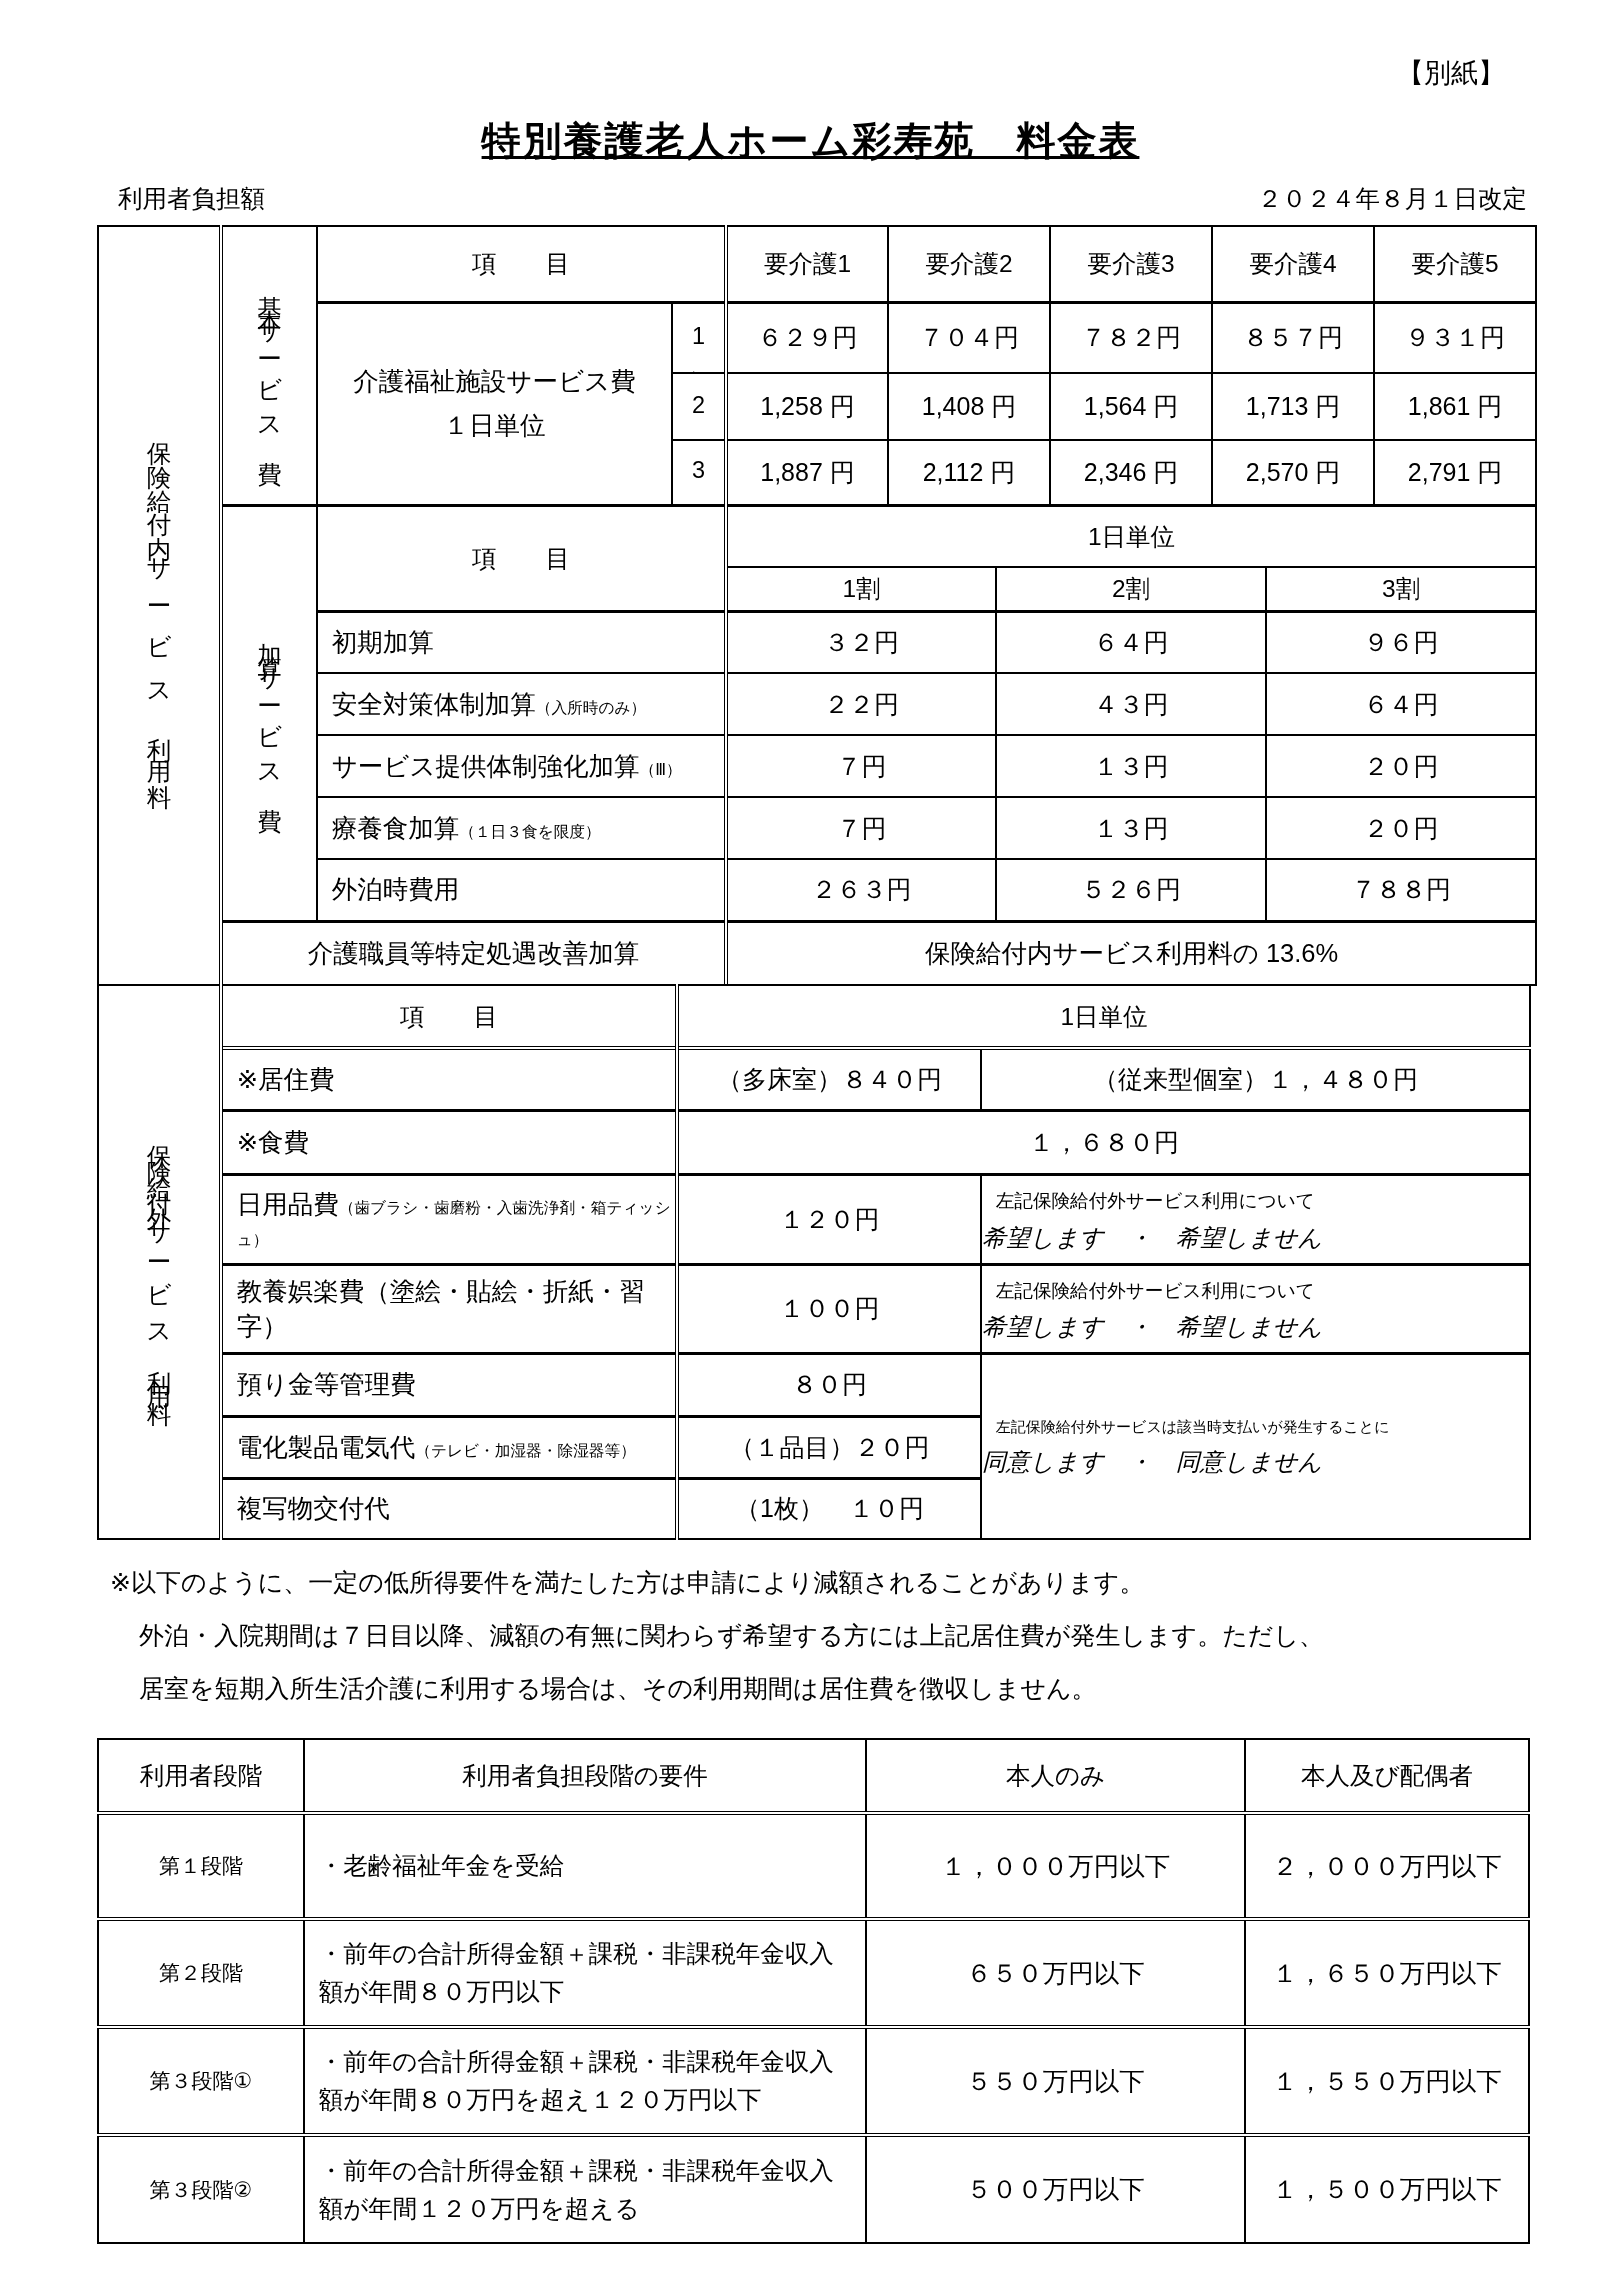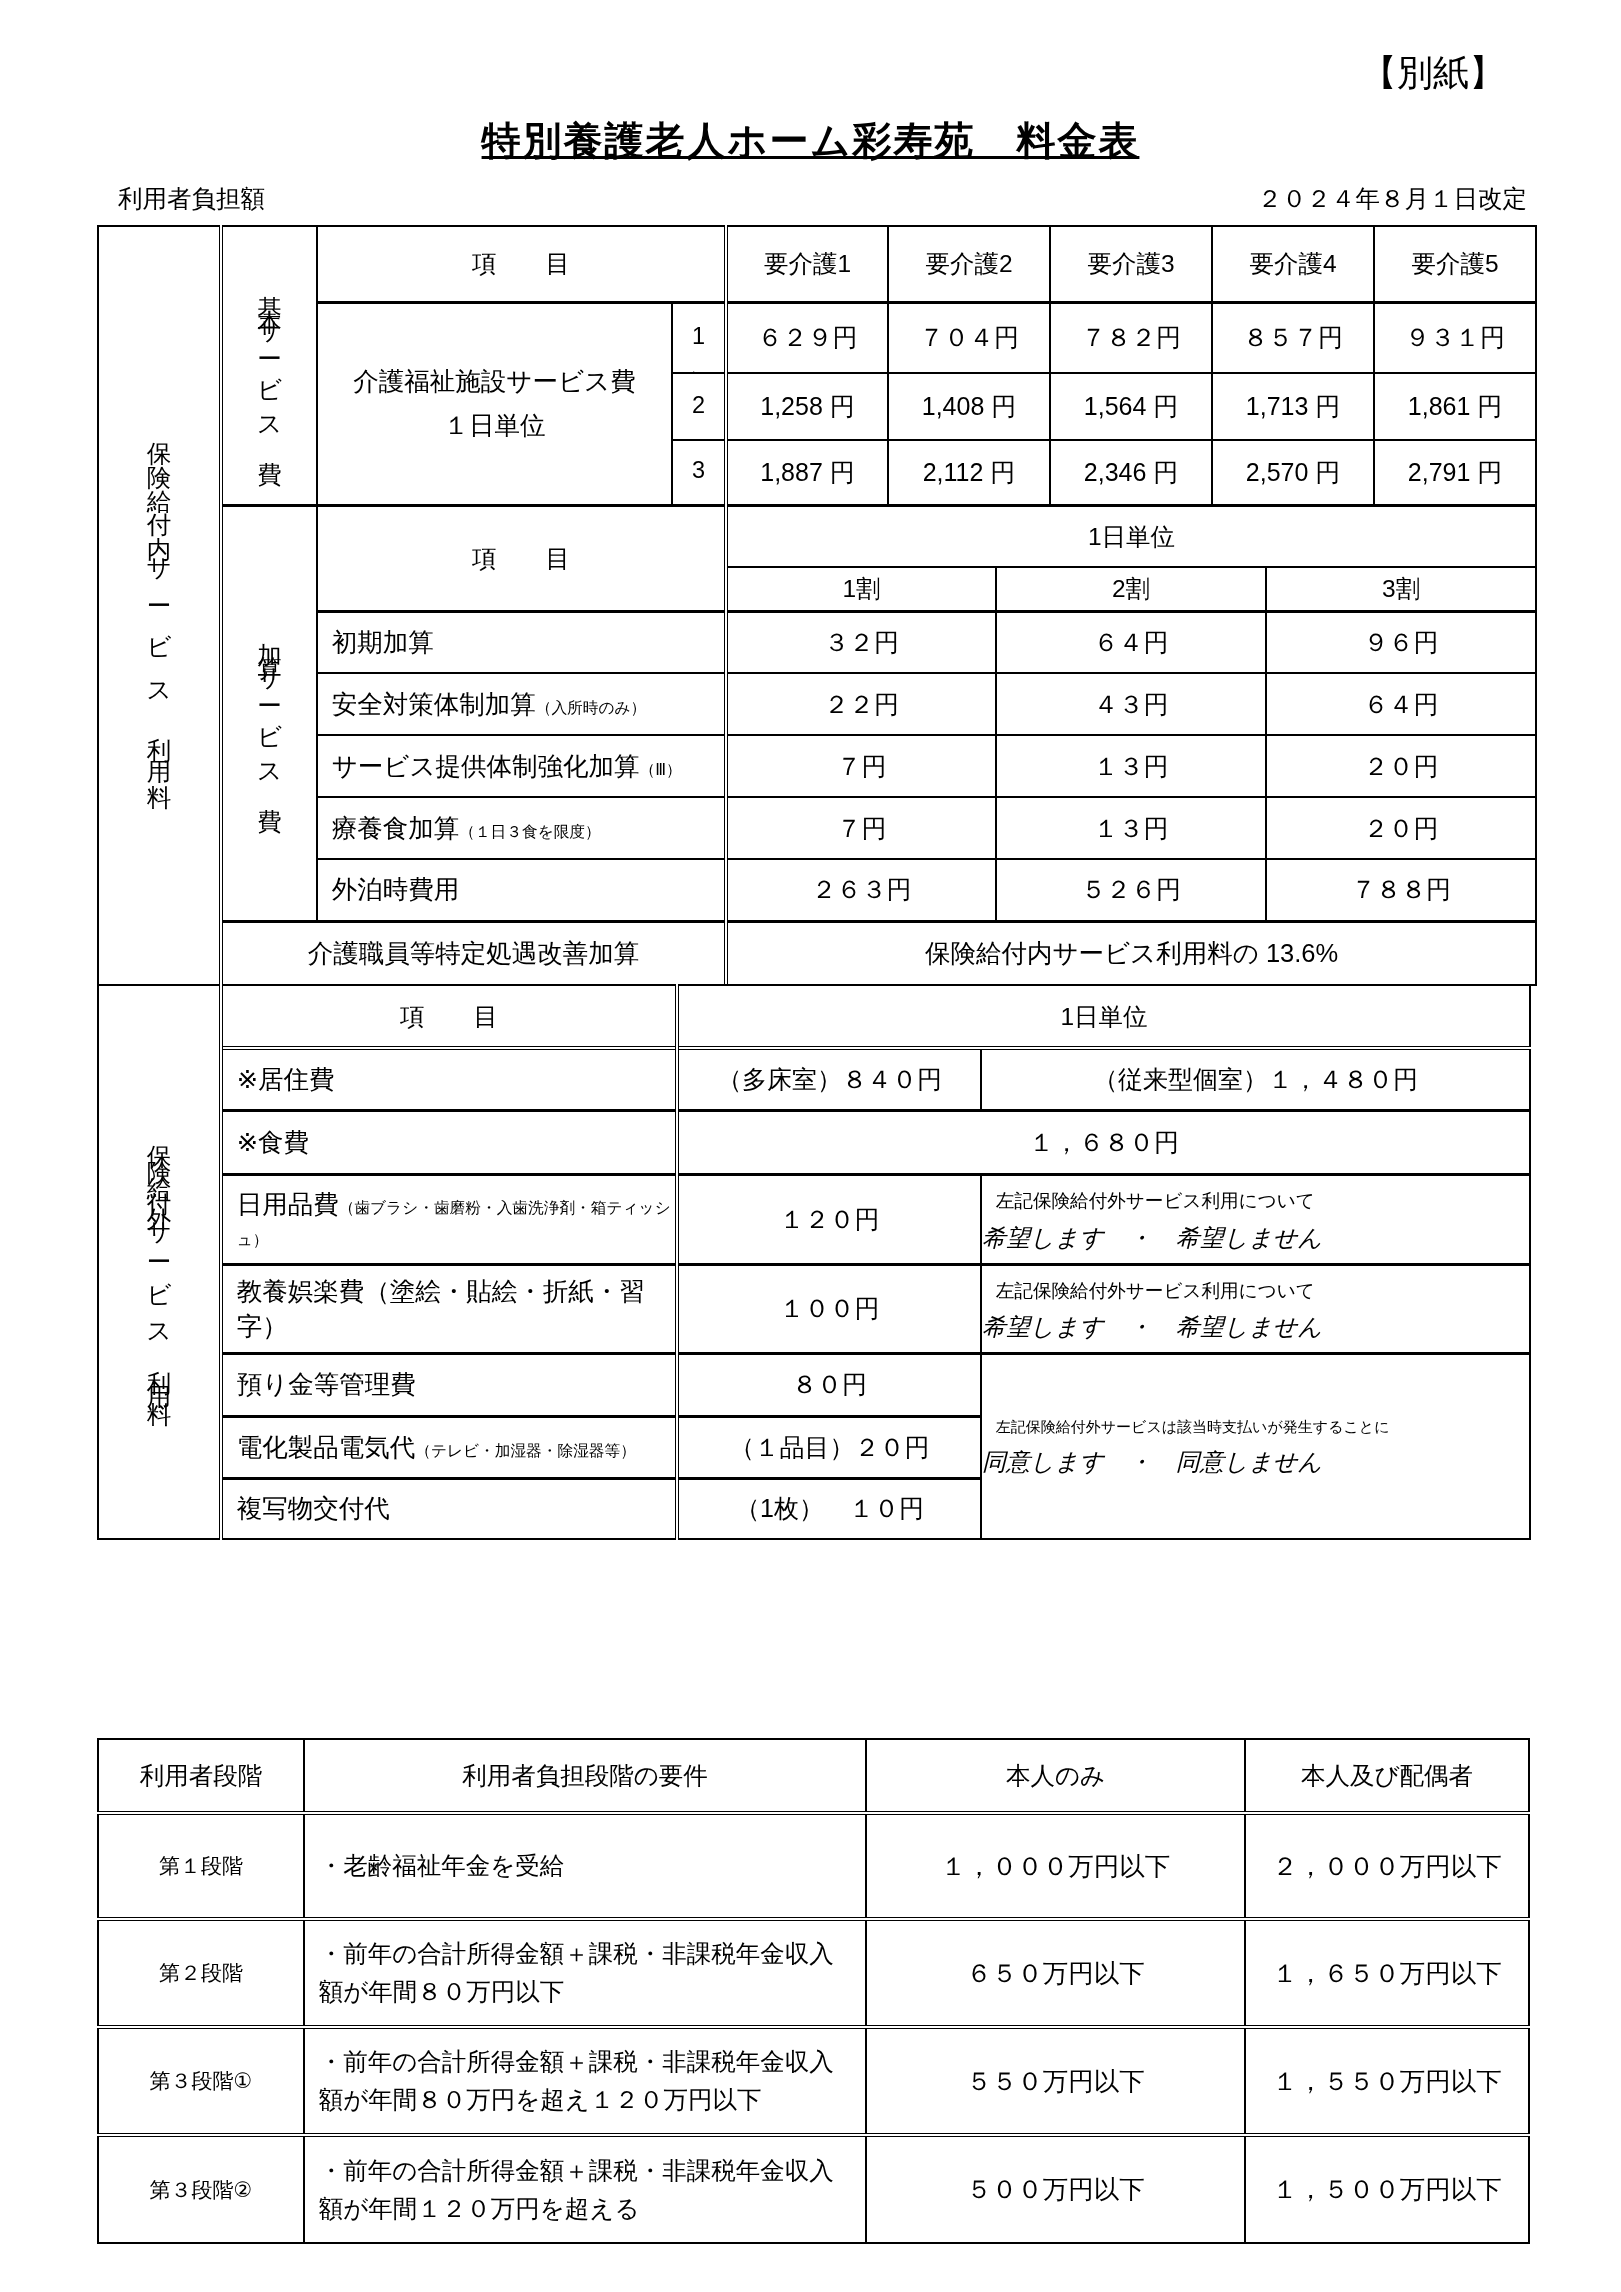--- a/index.html
+++ b/index.html
@@ -1,20 +1,20 @@
 <!DOCTYPE html>
 <html><head>
 <meta charset="utf-8">
 <style>
   html,body{margin:0;padding:0;background:#fff;}
   body{width:1621px;height:2293px;position:relative;color:#000;
        font-family:"Liberation Sans","DejaVu Sans",sans-serif;}
   .sheet{position:absolute;inset:0;background:#fff;}
 
-  .corner{position:absolute;top:49px;right:116px;font-size:36px;}
+  .corner{position:absolute;top:55px;right:116px;font-size:27px;}
   .title{position:absolute;top:114px;left:0;width:100%;text-align:center;
          font-size:39px;font-weight:bold;letter-spacing:2px;text-decoration:underline;}
   .subrow{position:absolute;top:182px;left:118px;right:94px;display:flex;
           justify-content:space-between;font-size:24.5px;}
 
   table{border-collapse:collapse;table-layout:fixed;background:#fff;
         border:2.9px solid #000;}
   #t1{position:absolute;top:225px;left:97px;width:1431px;}
   #t2{position:absolute;top:984px;left:97px;width:1431px;}
   #t3{position:absolute;top:1738px;left:97px;width:1431px;}
@@ -207,20 +207,25 @@
       <td class="left bT4 dblL"><span>電化製品電気代</span><span class="small">（テレビ・加湿器・除湿器等）</span></td>
       <td class="val bT4 dblL">（１品目）２０円</td>
     </tr>
     <tr style="height:61px">
       <td class="left bT4 dblL"><span>複写物交付代</span></td>
       <td class="val bT4 dblL">（1枚）　１０円</td>
     </tr>
   </tbody>
     </table>
 
+  <div class="notes">
+    <div>※以下のように、一定の低所得要件を満たした方は申請により減額されることがあります。</div>
+    <div class="indent">外泊・入院期間は７日目以降、減額の有無に関わらず希望する方には上記居住費が発生します。ただし、</div>
+    <div class="indent">居室を短期入所生活介護に利用する場合は、その利用期間は居住費を徴収しません。</div>
+  </div>
 
   <table id="t3">
     <colgroup>
       <col style="width:206px">
         <col style="width:562px">
         <col style="width:379px">
         <col style="width:284px">
     </colgroup>
     <tbody>
         <tr style="height:74px">

